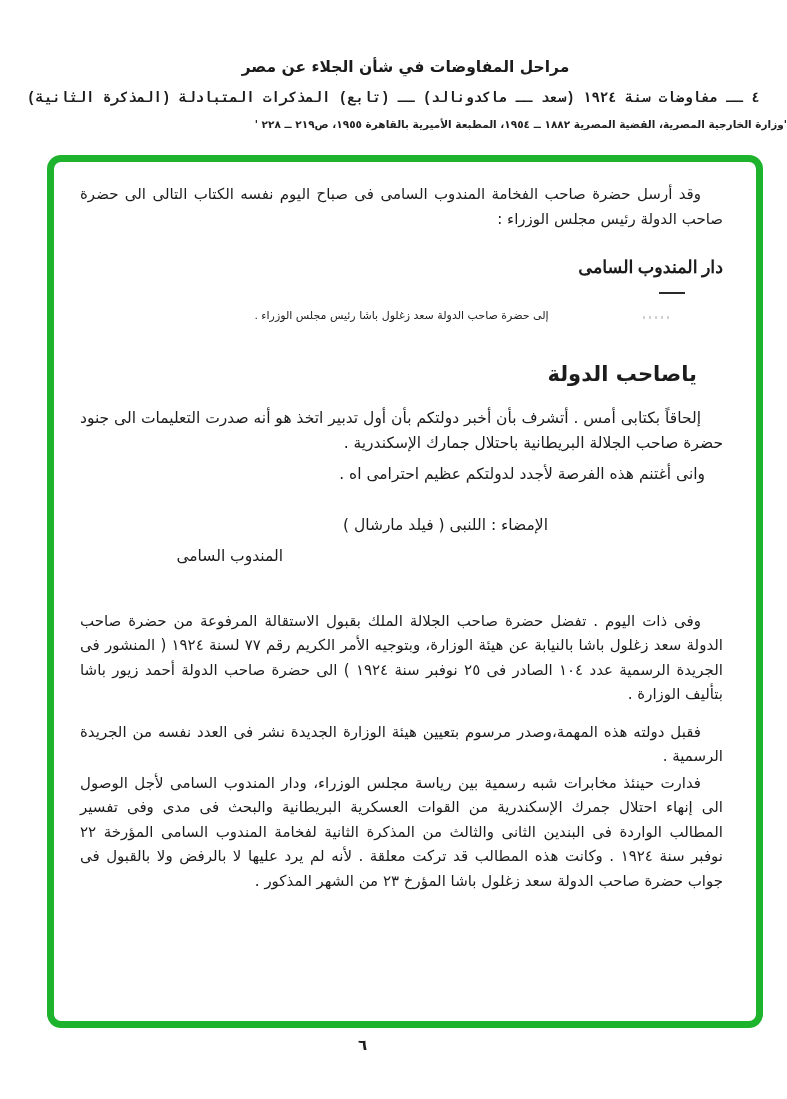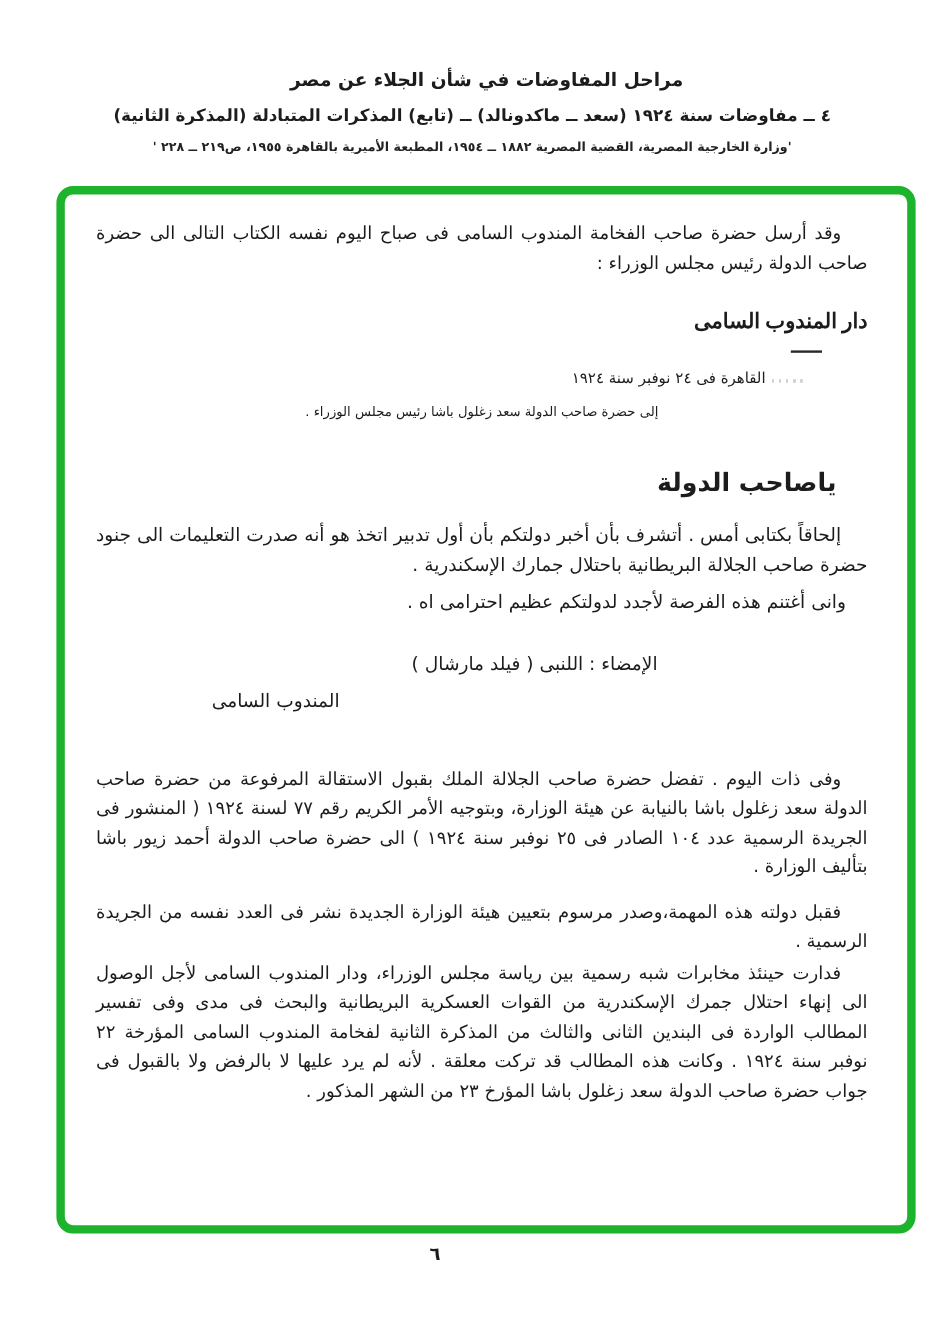--- a/index.html
+++ b/index.html
@@ -9,22 +9,22 @@
     height: 1099px;
     background: #ffffff;
     font-family: "DejaVu Sans", sans-serif;
     color: #1c1c1c;
     direction: rtl;
     overflow: hidden;
   }
   
   .doc-header { position: absolute; top: 58px; right: 0; left: 0; text-align: center; }
   .doc-title    { font-size: 15.5px; font-weight: bold; letter-spacing: 0; padding-left: 24px; }
-  .doc-subtitle { font-size: 14px;   font-weight: bold; margin-top: 13px; }
-  .doc-source   { font-size: 10.5px; font-weight: bold; margin-top: 12px; color: #222; }
+  .doc-subtitle { font-size: 14px;   font-weight: bold; margin-top: 13px; font-family: Liberation Mono, monospace; }
+  .doc-source   { font-size: 10.5px; font-weight: bold; margin-top: 12px; color: #222; text-align: right; }
   
   .highlight-box {
     position: absolute;
     left: 47px; top: 155px;
     width: 716px; height: 873px;
     border: 7px solid #1db32c;
     border-radius: 14px;
     box-sizing: border-box;
     padding: 12px 33px 0 26px;
   }
@@ -92,21 +92,20 @@
     <div class="doc-source">'وزارة الخارجية المصرية، القضية المصرية ١٨٨٢ ــ ١٩٥٤، المطبعة الأميرية بالقاهرة ١٩٥٥، ص٢١٩ ــ ٢٢٨ '</div>
   </header>
 
   <div class="highlight-box" style="border-color: rgb(29, 179, 44);">
 
     <p class="para indent intro">وقد أرسل حضرة صاحب الفخامة المندوب السامى فى صباح اليوم نفسه الكتاب التالى الى حضرة صاحب الدولة رئيس مجلس الوزراء :</p>
 
     <div class="letterhead">دار المندوب السامى</div>
     <div class="letterhead-rule"></div>
 
-    <div class="letter-date">القاهرة فى ٢٤ نوفبر سنة ١٩٢٤</div>
 
     <p class="addressee">إلى حضرة صاحب الدولة سعد زغلول باشا رئيس مجلس الوزراء .</p>
 
     <div class="salutation">ياصاحب الدولة</div>
 
     <p class="para indent letter-body">إلحاقاً بكتابى أمس . أتشرف بأن أخبر دولتكم بأن أول تدبير اتخذ هو أنه صدرت التعليمات الى جنود حضرة صاحب الجلالة البريطانية باحتلال جمارك الإسكندرية .</p>
 
     <p class="para closing">وانى أغتنم هذه الفرصة لأجدد لدولتكم عظيم احترامى اه .</p>
 
     <div class="signature">

